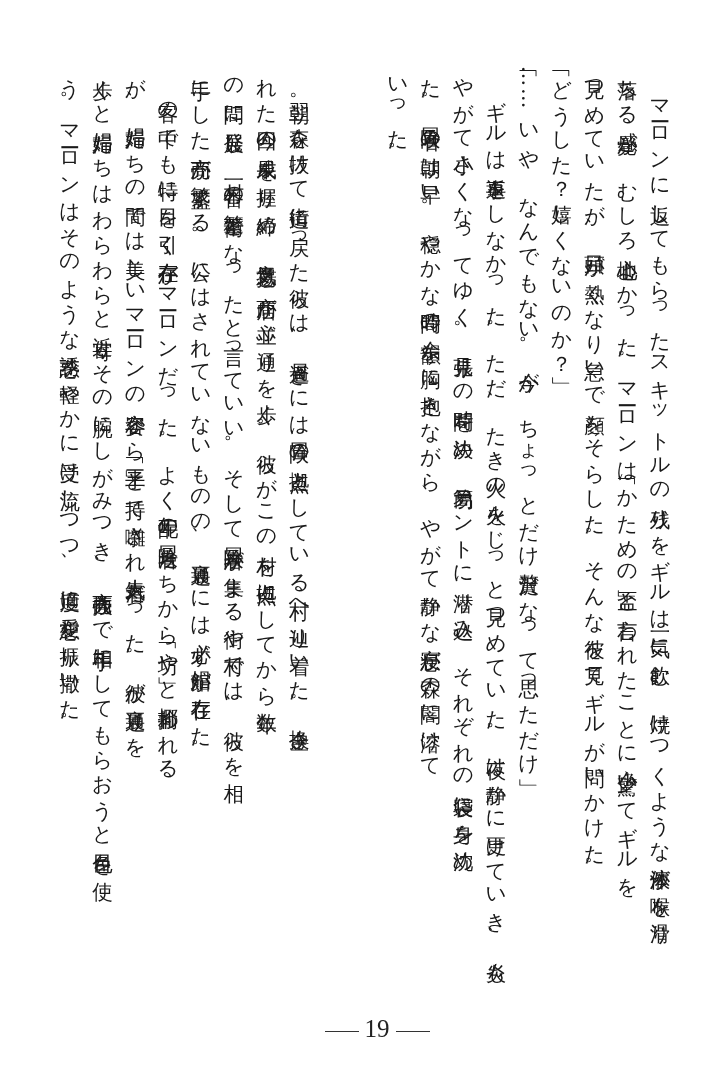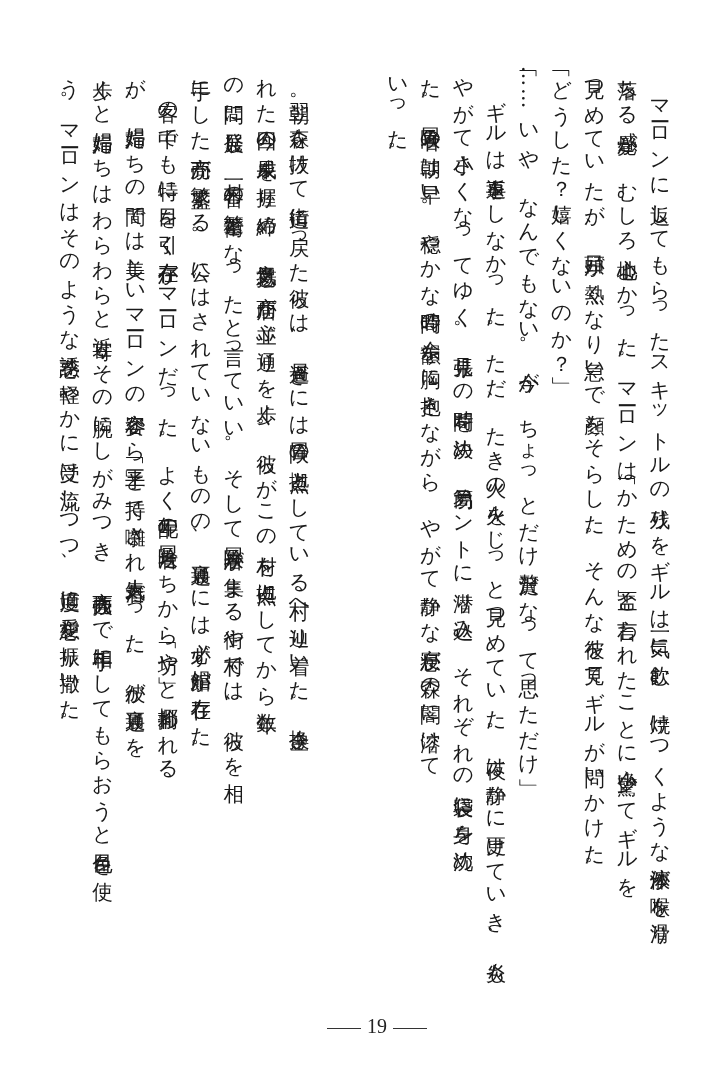--- a/index.html
+++ b/index.html
@@ -25,21 +25,21 @@
     white-space: nowrap;
   }
   .line.indent { padding-top: 22.3px; }
   .blank { display: block; width: 32.8px; }
   .folio {
     position: absolute;
     left: 0; right: 0;
     top: 1015px;
     text-align: center;
     font-family: "Liberation Serif", "DejaVu Serif", serif;
-    font-size: 20px;
+    font-size: 25px;
     color: #222;
     padding-left: 34px;
   }
   .folio .dash {
     display: inline-block;
     width: 34px;
     height: 1px;
     background: #333;
     vertical-align: middle;
     margin: 0 6px;

